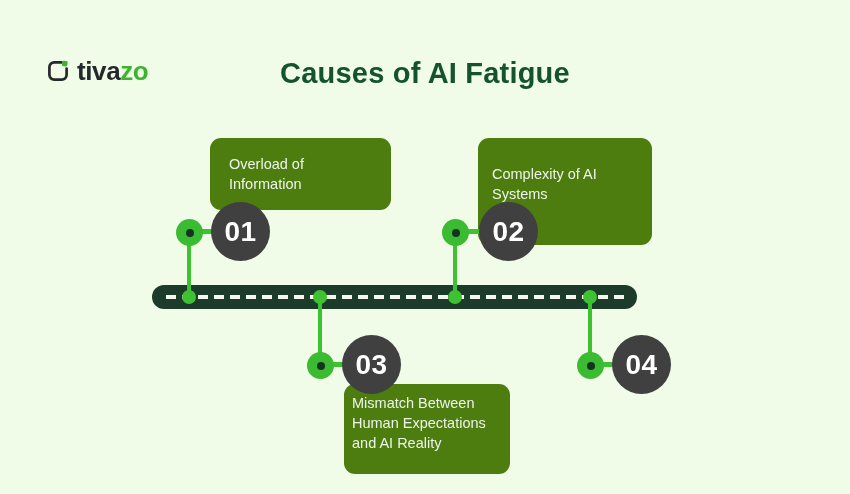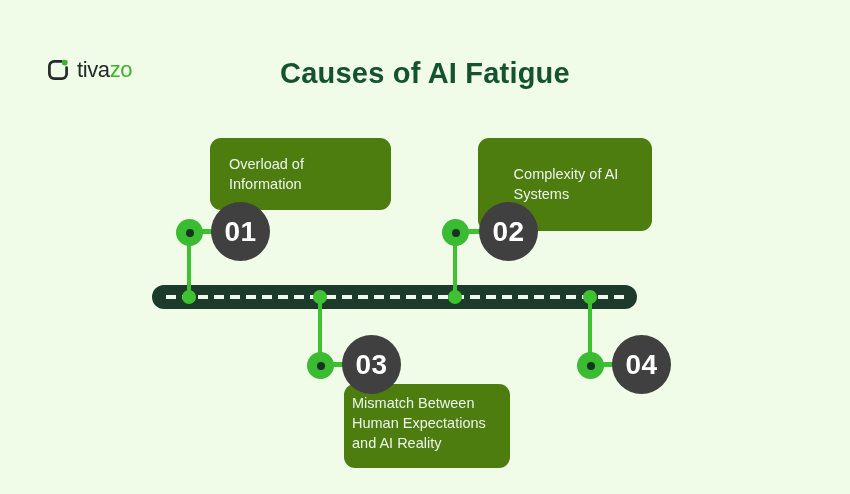--- a/index.html
+++ b/index.html
@@ -14,22 +14,22 @@
   }
 
   
   .logo {
     position: absolute;
     left: 46px; top: 58px;
     display: flex; align-items: center; gap: 7px;
   }
   .logo-icon { width: 24px; height: 24px; display: block; }
   .logo-text {
-    font-size: 22px;
-    font-weight: 400;
+    font-size: 26px;
+    font-weight: 700;
     letter-spacing: -0.4px;
     color: #242a2a;
     line-height: 1;
   }
   .logo-text .accent { color: #3cb42e; }
 
   
   .title {
     position: absolute;
     left: 0; right: 0; top: 57px;
@@ -126,29 +126,29 @@
 
   
   .m1 .callout   { left: 210px; top: 138px; width: 148px; height: 72px; padding: 0 14px 0 19px; }
   .m1 .big-circle{ left: 211px; top: 202px; }
   .m1 .small-node{ left: 176px; top: 219px; }
   .m1 .hline     { left: 199px; top: 229px; width: 16px; }
   .m1 .vline     { left: 187px; top: 240px; height: 57px; }
   .m1 .road-dot  { left: 182px; top: 290px; }
 
   
-  .m2 .callout   { left: 478px; top: 138px; width: 148px; height: 92px; padding: 0 12px 1px 14px; justify-content: center; }
+  .m2 .callout   { left: 478px; top: 138px; width: 148px; height: 92px; padding: 0 12px 15px 14px; }
   .m2 .big-circle{ left: 479px; top: 202px; }
   .m2 .small-node{ left: 442px; top: 219px; }
   .m2 .hline     { left: 465px; top: 229px; width: 16px; }
   .m2 .vline     { left: 453px; top: 240px; height: 57px; }
   .m2 .road-dot  { left: 448px; top: 290px; }
 
   
-  .m3 .callout   { left: 344px; top: 384px; width: 150px; height: 78px; padding: 0 8px 6px 8px; }
+  .m3 .callout   { left: 344px; top: 384px; width: 150px; height: 78px; padding: 0 8px 12px 8px; }
   .m3 .big-circle{ left: 342px; top: 335px; }
   .m3 .small-node{ left: 307px; top: 352px; }
   .m3 .hline     { left: 330px; top: 362px; width: 16px; }
   .m3 .vline     { left: 318px; top: 297px; height: 58px; }
   .m3 .road-dot  { left: 313px; top: 290px; }
 
   
   .m4 .callout   { left: 613px; top: 384px; width: 148px; height: 78px; padding: 0 10px 0 15px; }
   .m4 .big-circle{ left: 612px; top: 335px; }
   .m4 .small-node{ left: 577px; top: 352px; }

